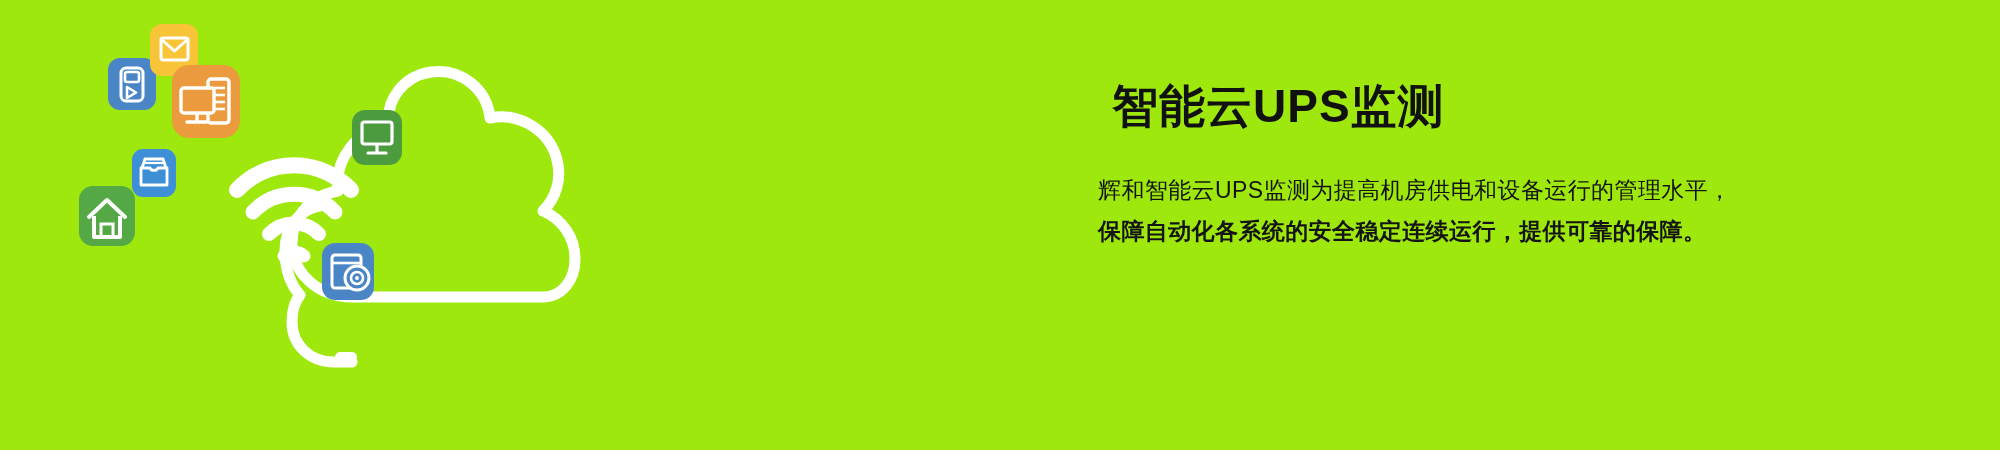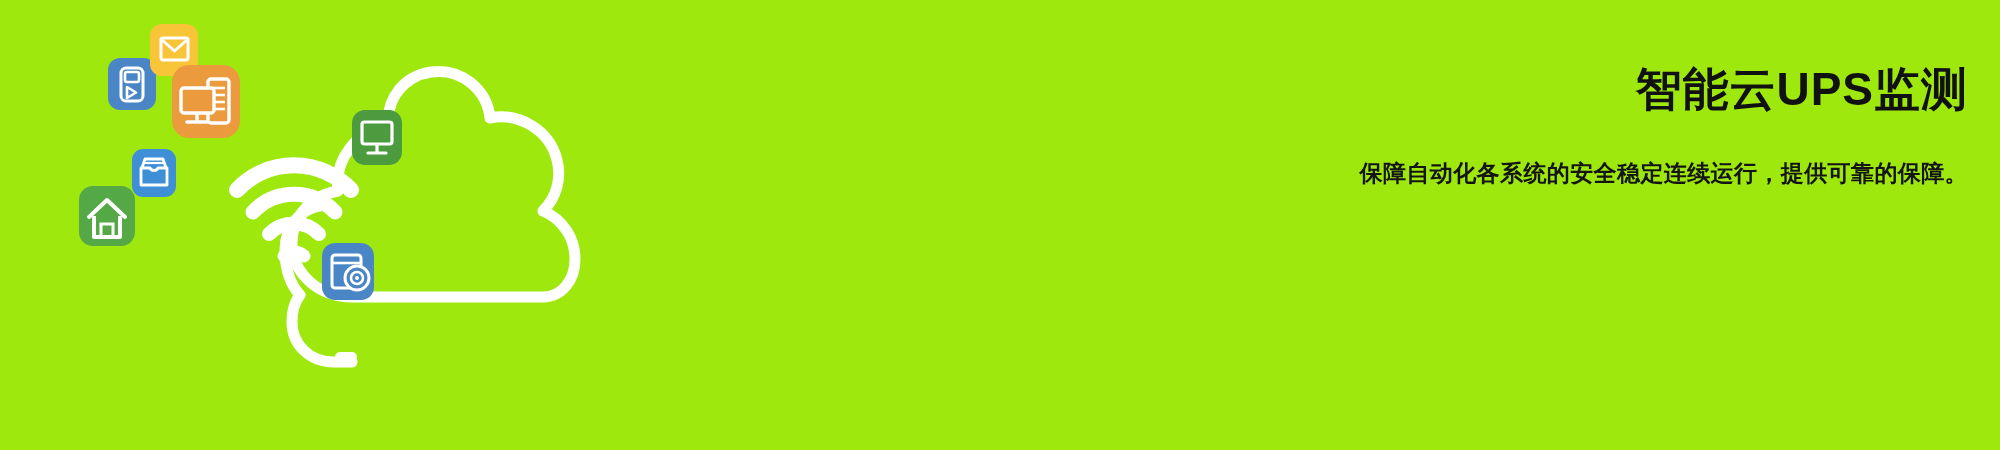--- a/index.html
+++ b/index.html
@@ -11,23 +11,22 @@
     position:relative;width:2000px;height:450px;
     background:#9ee80e;overflow:hidden;
   }
 
   
   #art{position:absolute;left:0;top:0;width:900px;height:450px;}
   #art svg{display:block;}
 
   
   #textblock{
-    position:absolute;left:1098px;top:64px;width:870px;
+    position:absolute;left:1098px;top:81px;width:870px;
     color:#0b0b0b;
-    text-align:right;
   }
   #title{
     font-size:46px;line-height:1.12;font-weight:700;
     letter-spacing:1px;color:#111111;
     margin:0 0 0 14px;white-space:nowrap;
   }
   #desc{margin-top:46px;}
   .desc-line{
     font-size:23px;line-height:1.0;font-weight:400;
     color:#141414;letter-spacing:0.4px;white-space:nowrap;
@@ -136,17 +135,18 @@
       </g>
 
     </svg>
   </div>
 
   <div id="textblock">
 
     <h1 id="title">智能云UPS监测</h1>
 
     <div id="desc">
+      <p class="desc-line">辉和智能云UPS监测为提高机房供电和设备运行的管理水平，</p>
       <p class="desc-line">保障自动化各系统的安全稳定连续运行，提供可靠的保障。</p>
     </div>
 
   </div>
 </div>
 
 </body></html>

